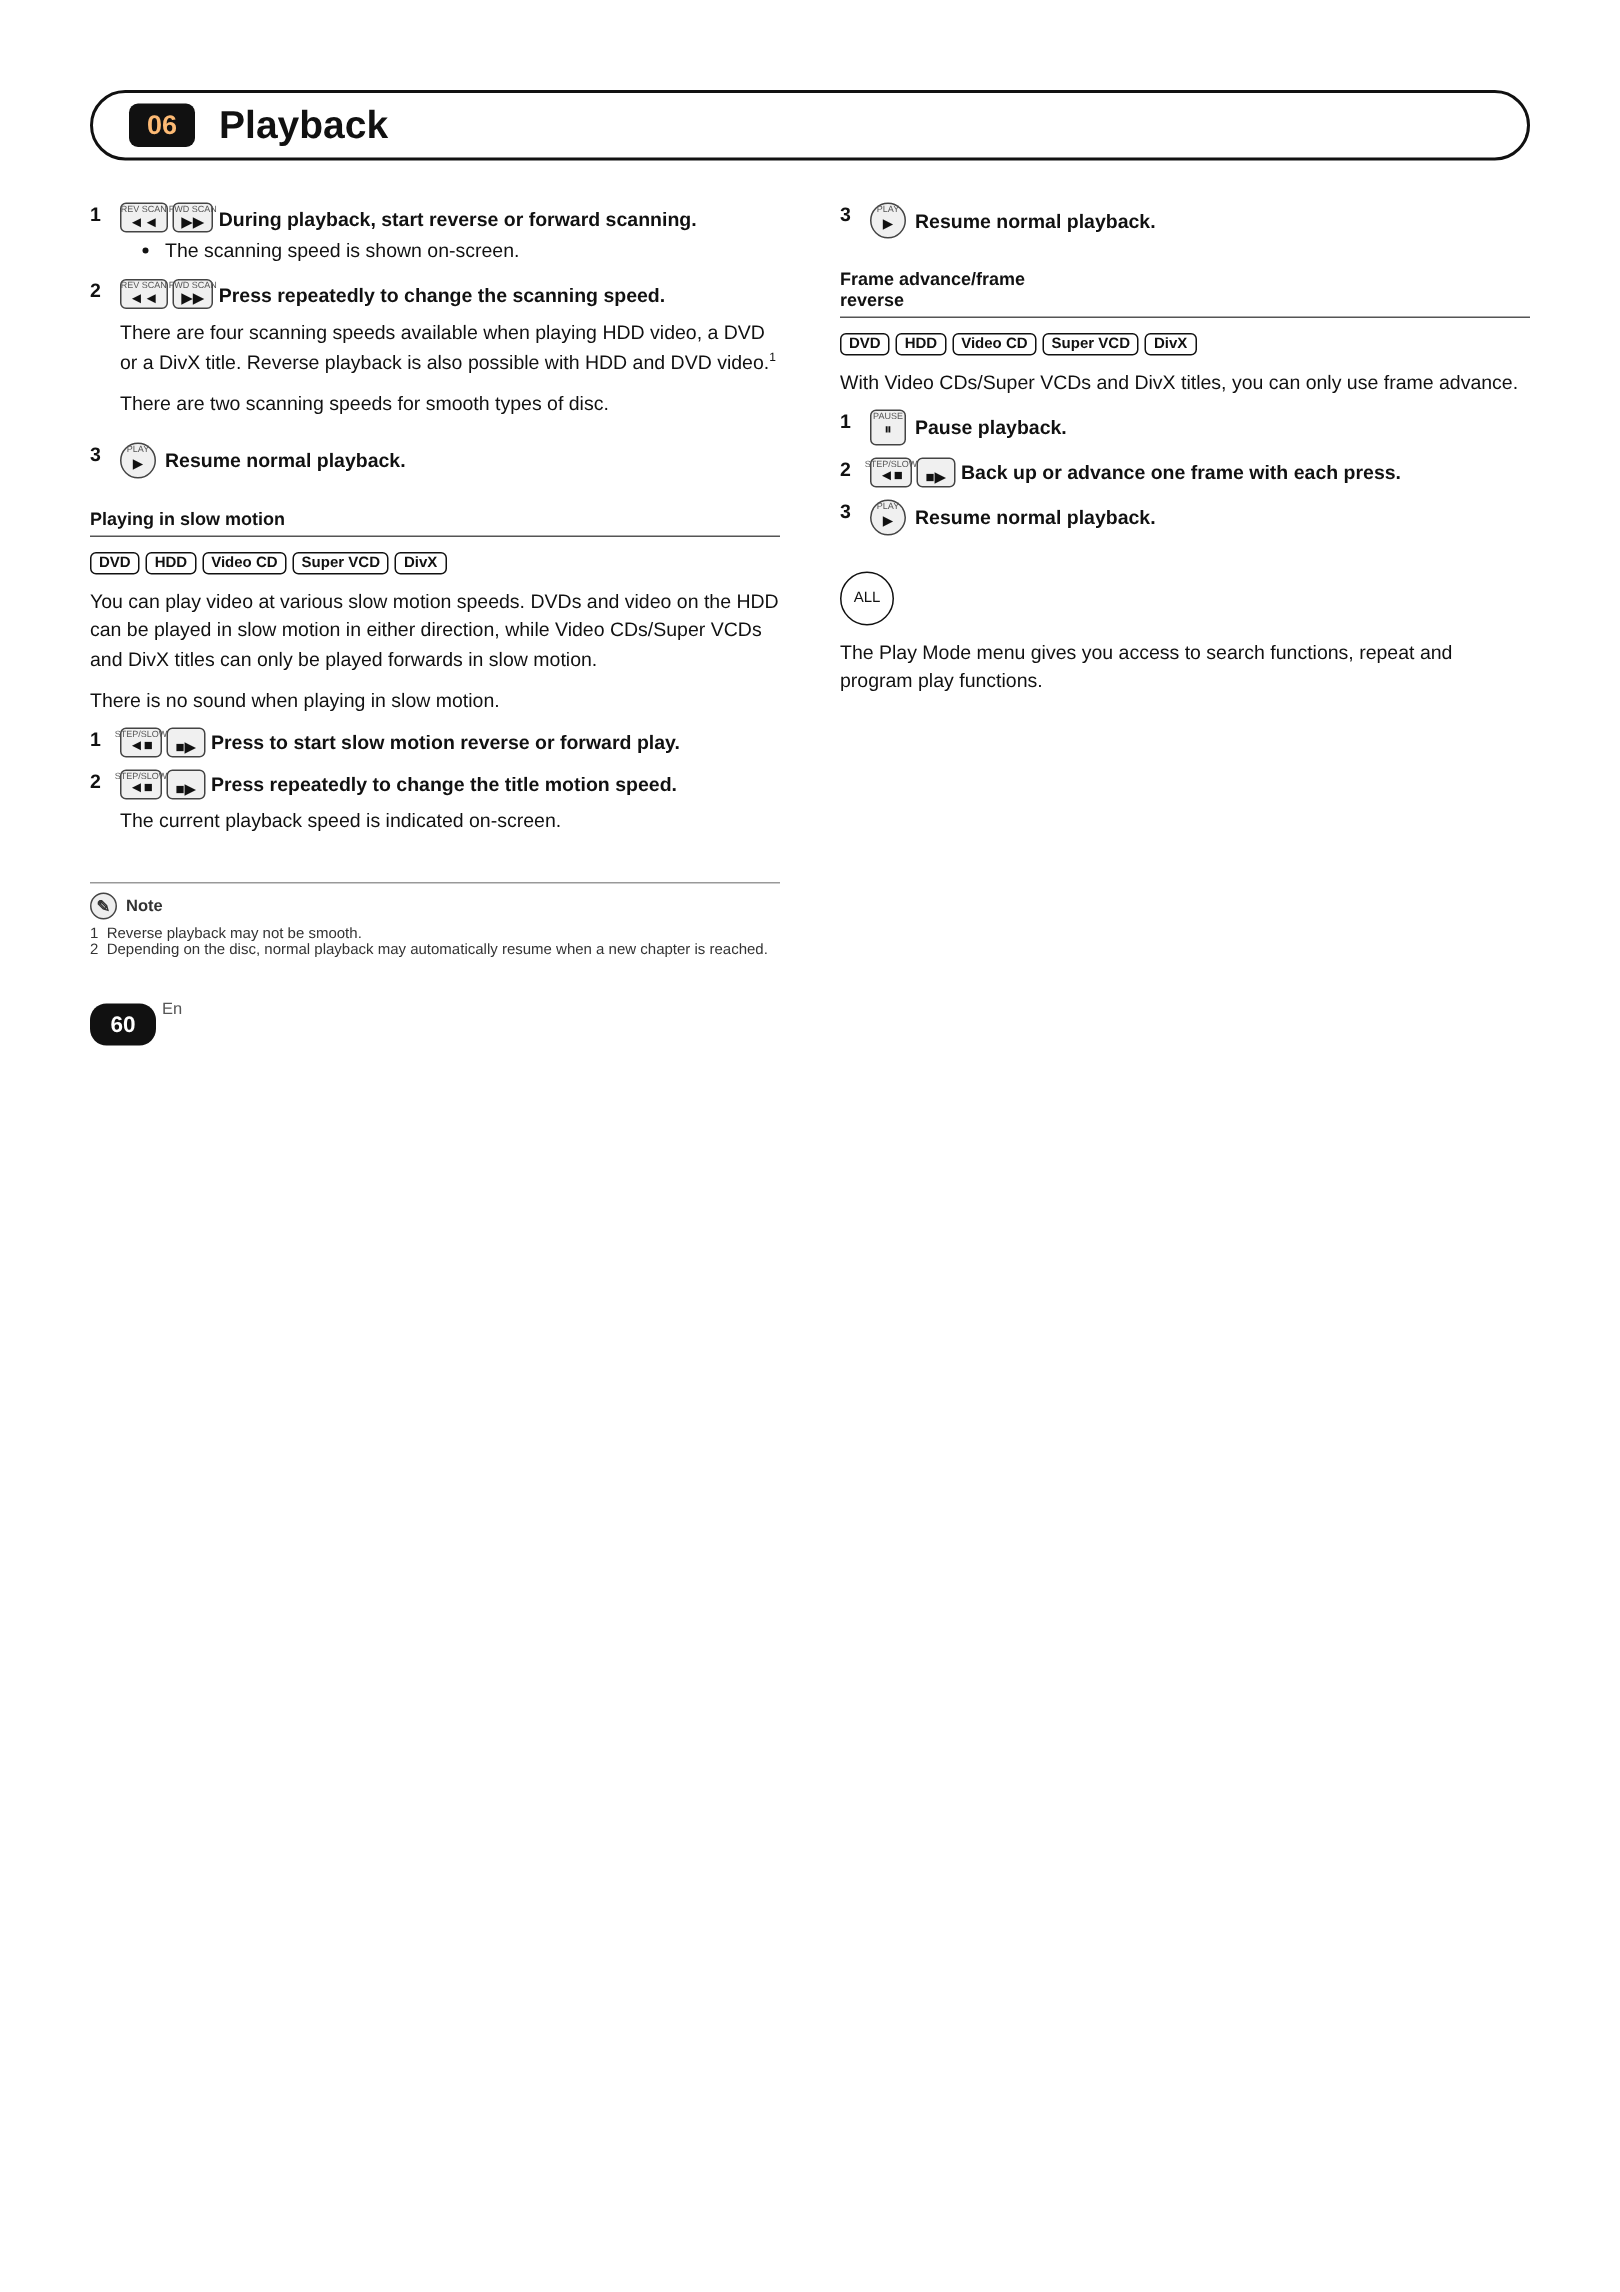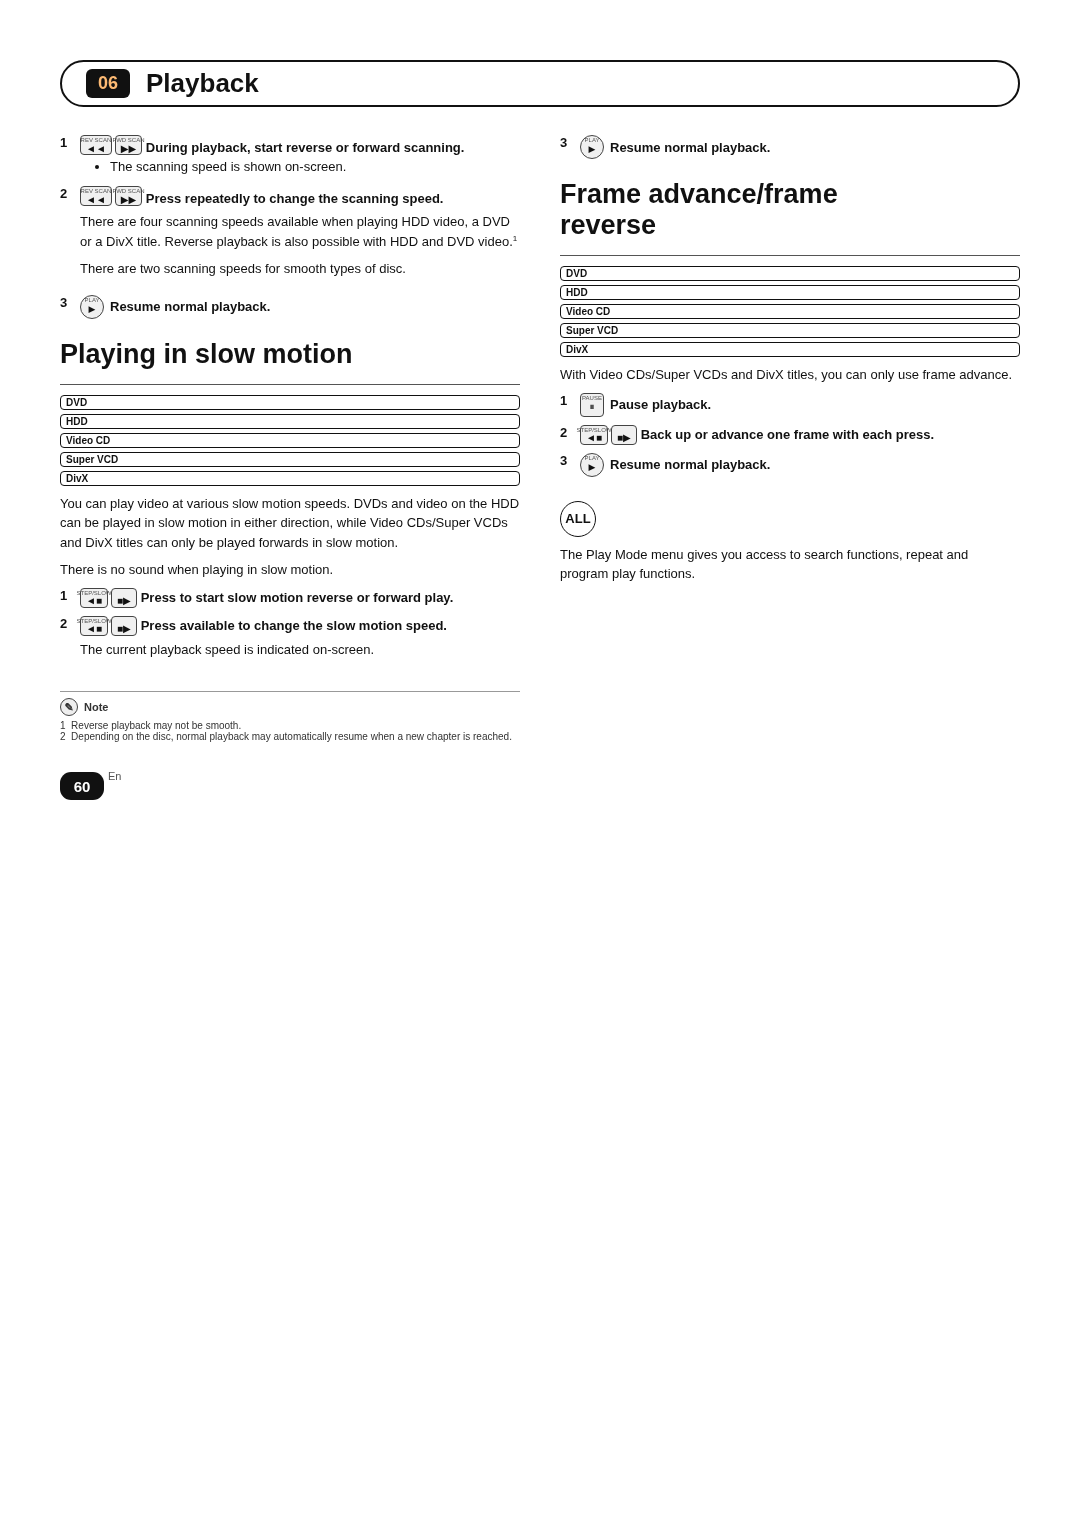--- a/index.html
+++ b/index.html
@@ -46,35 +46,34 @@
     }
     .col-left {
       flex: 1;
     }
     .col-right {
       flex: 1;
     }
 
     
     .section-title {
-      font-size: 27px;
+      font-size: 12px;
       font-weight: bold;
       border-bottom: 1.5px solid #555;
-      padding-bottom: 14px;
+      padding-bottom: 4px;
       margin-bottom: 10px;
       margin-top: 20px;
     }
 
     
     .compat-badges {
       display: flex;
       gap: 4px;
       margin-bottom: 8px;
       flex-wrap: wrap;
-      flex-direction: column;
     }
     .badge {
       border: 1.5px solid #111;
       border-radius: 4px;
       font-size: 10px;
       font-weight: bold;
       padding: 1px 5px;
     }
 
     
@@ -168,22 +167,22 @@
 
     
     .all-badge {
       display: inline-flex;
       align-items: center;
       justify-content: center;
       border: 1.5px solid #111;
       border-radius: 50%;
       width: 36px;
       height: 36px;
-      font-size: 13px;
-      font-weight: bold;
+      font-size: 10px;
+      font-weight: normal;
       margin-bottom: 8px;
     }
 
     
     .bullet-item {
       margin-left: 16px;
       margin-bottom: 4px;
       list-style: disc;
     }
 
@@ -352,21 +351,21 @@
           <div style="display:flex; align-items:center; gap:4px; flex-wrap:wrap; margin-bottom:4px;">
             <div style="display:inline-flex; gap:3px; align-items:center;">
               <div class="btn-icon">
                 <span class="btn-label-top">STEP/SLOW</span>
                 <span class="btn-icon-sym">◄■</span>
               </div>
               <div class="btn-icon">
                 <span class="btn-icon-sym">■▶</span>
               </div>
             </div>
-            <b>Press available to change the slow motion speed.</b>
+            <b>Press repeatedly to change the title motion speed.</b>
           </div>
           <p>The current playback speed is indicated on-screen.</p>
         </div>
       </div>
 
       <div class="note-box">
         <div class="note-title">
           <span class="note-icon">✎</span>
           <span>Note</span>
         </div>

